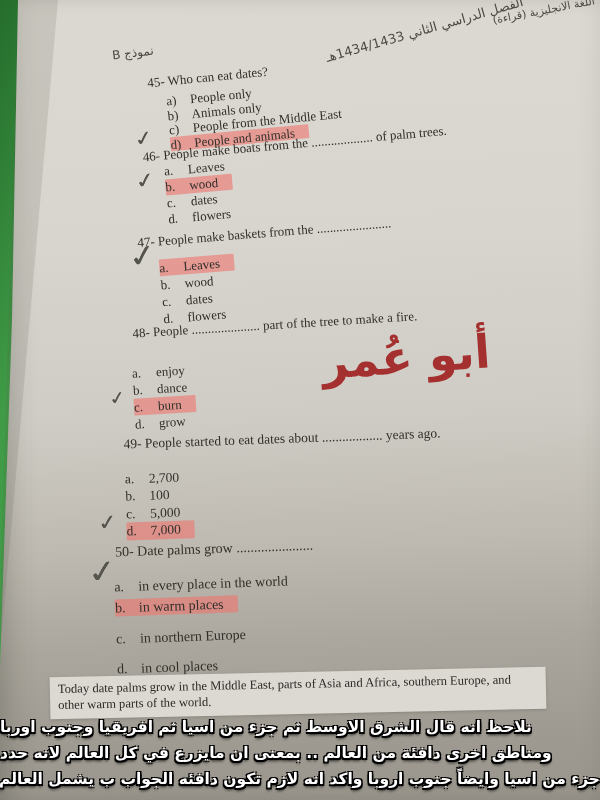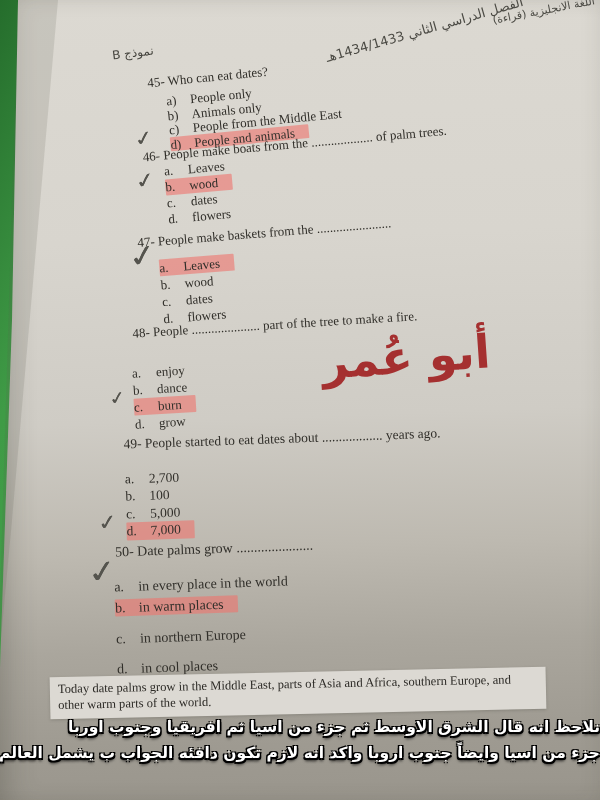--- a/index.html
+++ b/index.html
@@ -46,21 +46,21 @@
   .q50 .o-b{margin-top:4px;}
   .q50 .o-c{margin-top:14px;}
   .q50 .o-d{margin-top:13px;}
   .q50 .check{left:-26px;top:19px;font-size:30px;}
   .stamp{position:absolute;left:276px;top:330px;width:260px;direction:rtl;text-align:center;
     font-family:"DejaVu Sans",sans-serif;font-weight:bold;font-size:46px;color:#a53030;
     transform:rotate(-4deg);white-space:nowrap;}
   .strip{position:absolute;left:50px;top:672px;width:478px;transform:rotate(-1.2deg);
     background:#dcd9d3;color:#2c2a26;font-size:12.6px;line-height:16px;
     padding:4px 10px 6px 8px;box-shadow:0 1px 3px rgba(60,58,50,.25);}
-  .caption{position:absolute;left:0;top:714px;width:600px;text-align:right;direction:rtl;
+  .caption{position:absolute;left:0;top:714px;width:600px;text-align:left;direction:rtl;
     font-family:"DejaVu Sans",sans-serif;font-weight:bold;font-size:15.5px;line-height:26px;
     color:#ffffff;
     text-shadow:-1.5px -1.5px 0 #000,1.5px -1.5px 0 #000,-1.5px 1.5px 0 #000,1.5px 1.5px 0 #000,0 2.5px 3px rgba(0,0,0,.8);}
   .caption div{white-space:nowrap;}
 </style>
 </head>
 <body>
 
 <div class="photo">
   <div class="paper"></div>
@@ -209,15 +209,16 @@
     </div>
     <span class="check">✓</span>
   </div>
 
   <div class="strip">
     <span>Today date palms grow in the Middle East, parts of Asia and Africa, southern Europe, and other warm parts of the world.</span>
   </div>
 
   <div class="caption">
     <div>نلاحظ انه قال الشرق الاوسط ثم جزء من اسيا ثم افريقيا وجنوب اوربا</div>
+    <div>ومناطق اخرى دافئة من العالم .. بمعنى ان مايزرع في كل العالم لانه حدد</div>
     <div>جزء من اسيا وايضاً جنوب اروبا واكد انه لازم تكون دافئه الجواب ب يشمل العالم كله</div>
   </div>
 </div>
 
 </body></html>

